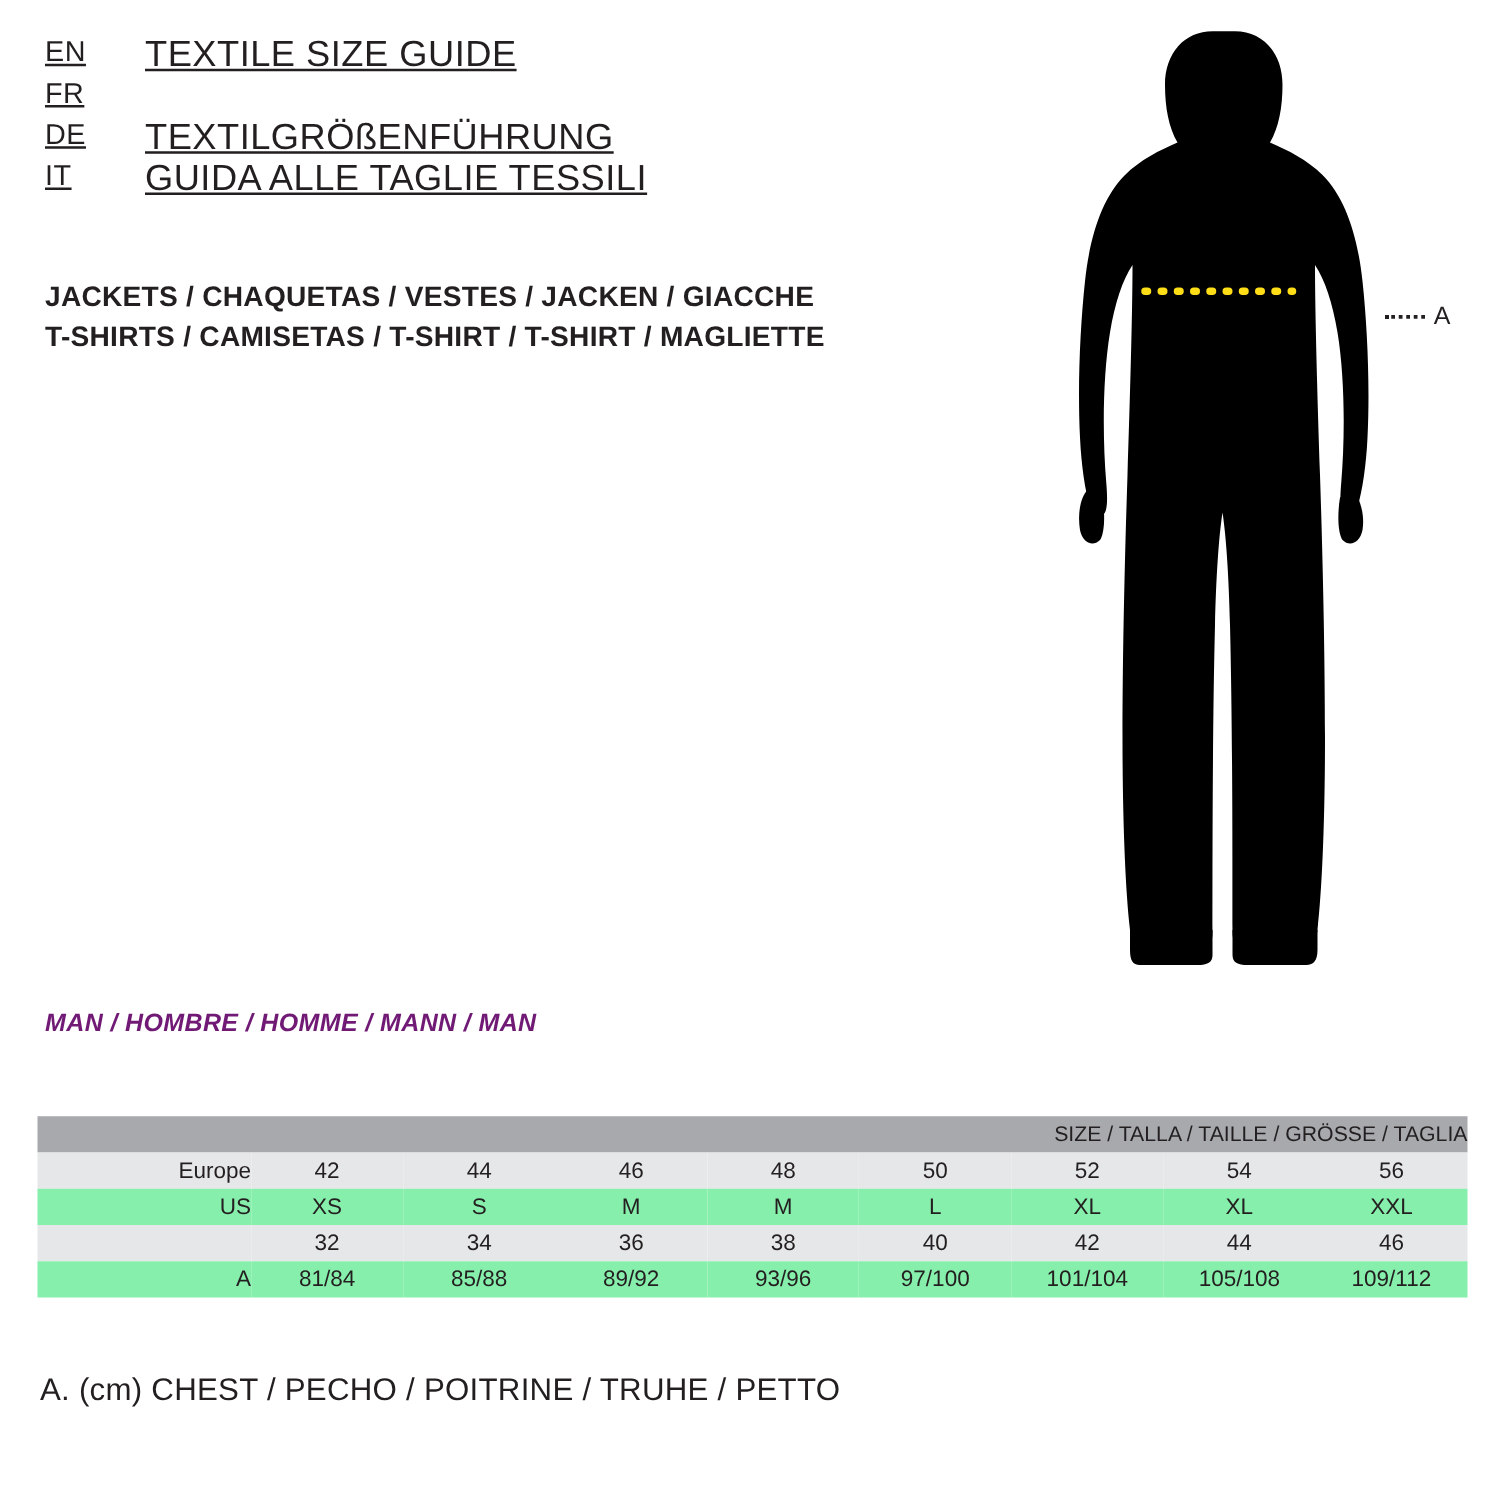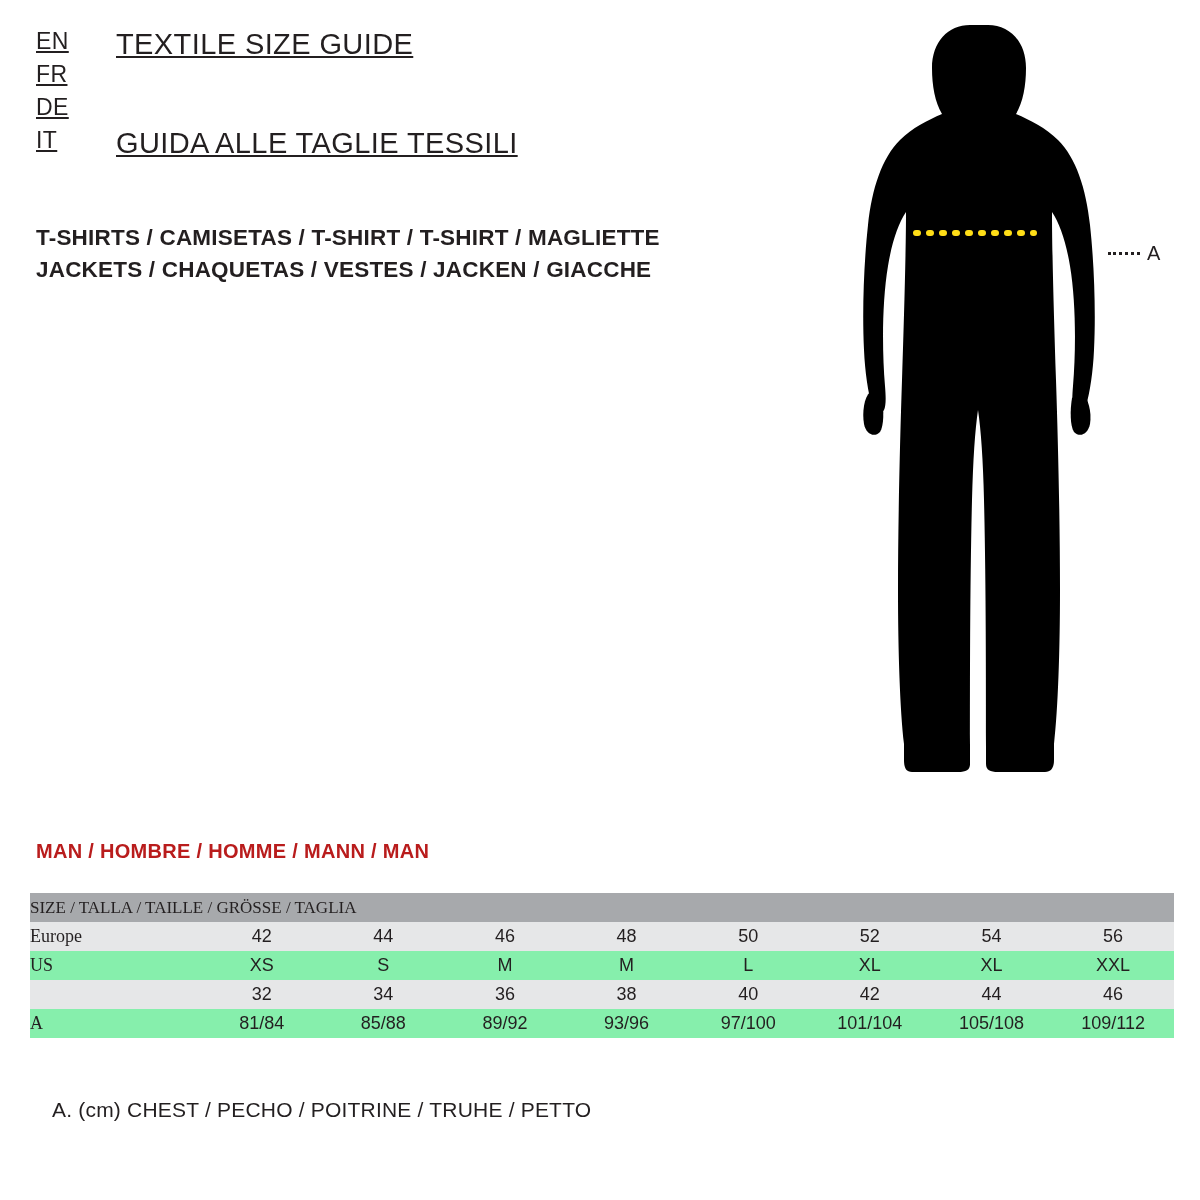--- a/index.html
+++ b/index.html
@@ -82,25 +82,26 @@
     left: 288px;
     top: 232px;
     width: 32px;
     border-top: 3px dotted #231f20;
   }
 
   
   .section-title {
     position: absolute;
     left: 36px;
-    top: 840px;
+    top: 808px;
     font-size: 20px;
     font-weight: bold;
     letter-spacing: 0.3px;
-    color: #b91c1c;
+    color: #701a75;
+    font-style: italic;
   }
 
   table.size-table {
     position: absolute;
     left: 30px;
     top: 893px;
     width: 1144px;
     border-collapse: collapse;
     font-size: 18px;
     color: #231f20;
@@ -113,63 +114,63 @@
   .row-head td {
     background: #a7a9ac;
     font-size: 17px;
     height: 30px;
   }
   .row-light td { background: #e6e7e8; }
   .row-dark td  { background: #86efac; }
 
   .cell-label {
     padding-left: 12px;
-    text-align: left;
+    text-align: right;
     width: 170px;
-    font-family: Liberation Serif, serif;
   }
   .cell-val {
     text-align: center;
     width: 121px;
   }
 
   .footnote {
     position: absolute;
-    left: 52px;
+    left: 32px;
     top: 1098px;
-    font-size: 21px;
+    font-size: 25px;
     letter-spacing: 0.2px;
     color: #231f20;
   }
 </style>
 </head>
 <body>
 
 <div class="page">
 
   <div class="lang-block">
     <div class="lang-row">
       <span class="lang-code">EN</span>
       <span class="lang-text">TEXTILE SIZE GUIDE</span>
     </div>
     <div class="lang-row">
       <span class="lang-code">FR</span>
     </div>
     <div class="lang-row">
       <span class="lang-code">DE</span>
+      <span class="lang-text">TEXTILGRÖßENFÜHRUNG</span>
     </div>
     <div class="lang-row">
       <span class="lang-code">IT</span>
       <span class="lang-text">GUIDA ALLE TAGLIE TESSILI</span>
     </div>
   </div>
 
   <div class="garment-lines">
+    <div class="garment-line">JACKETS / CHAQUETAS / VESTES / JACKEN / GIACCHE</div>
     <div class="garment-line">T-SHIRTS / CAMISETAS / T-SHIRT / T-SHIRT / MAGLIETTE</div>
-    <div class="garment-line">JACKETS / CHAQUETAS / VESTES / JACKEN / GIACCHE</div>
   </div>
 
   <div class="figure-wrap">
     <svg width="360" height="770" viewBox="0 0 360 770">
       <path fill="#000000" d="
         M150,5
         C128,5 112,22 112,48
         C112,66 115,82 122,94
         C108,100 92,108 80,120
         C62,138 52,168 48,205

